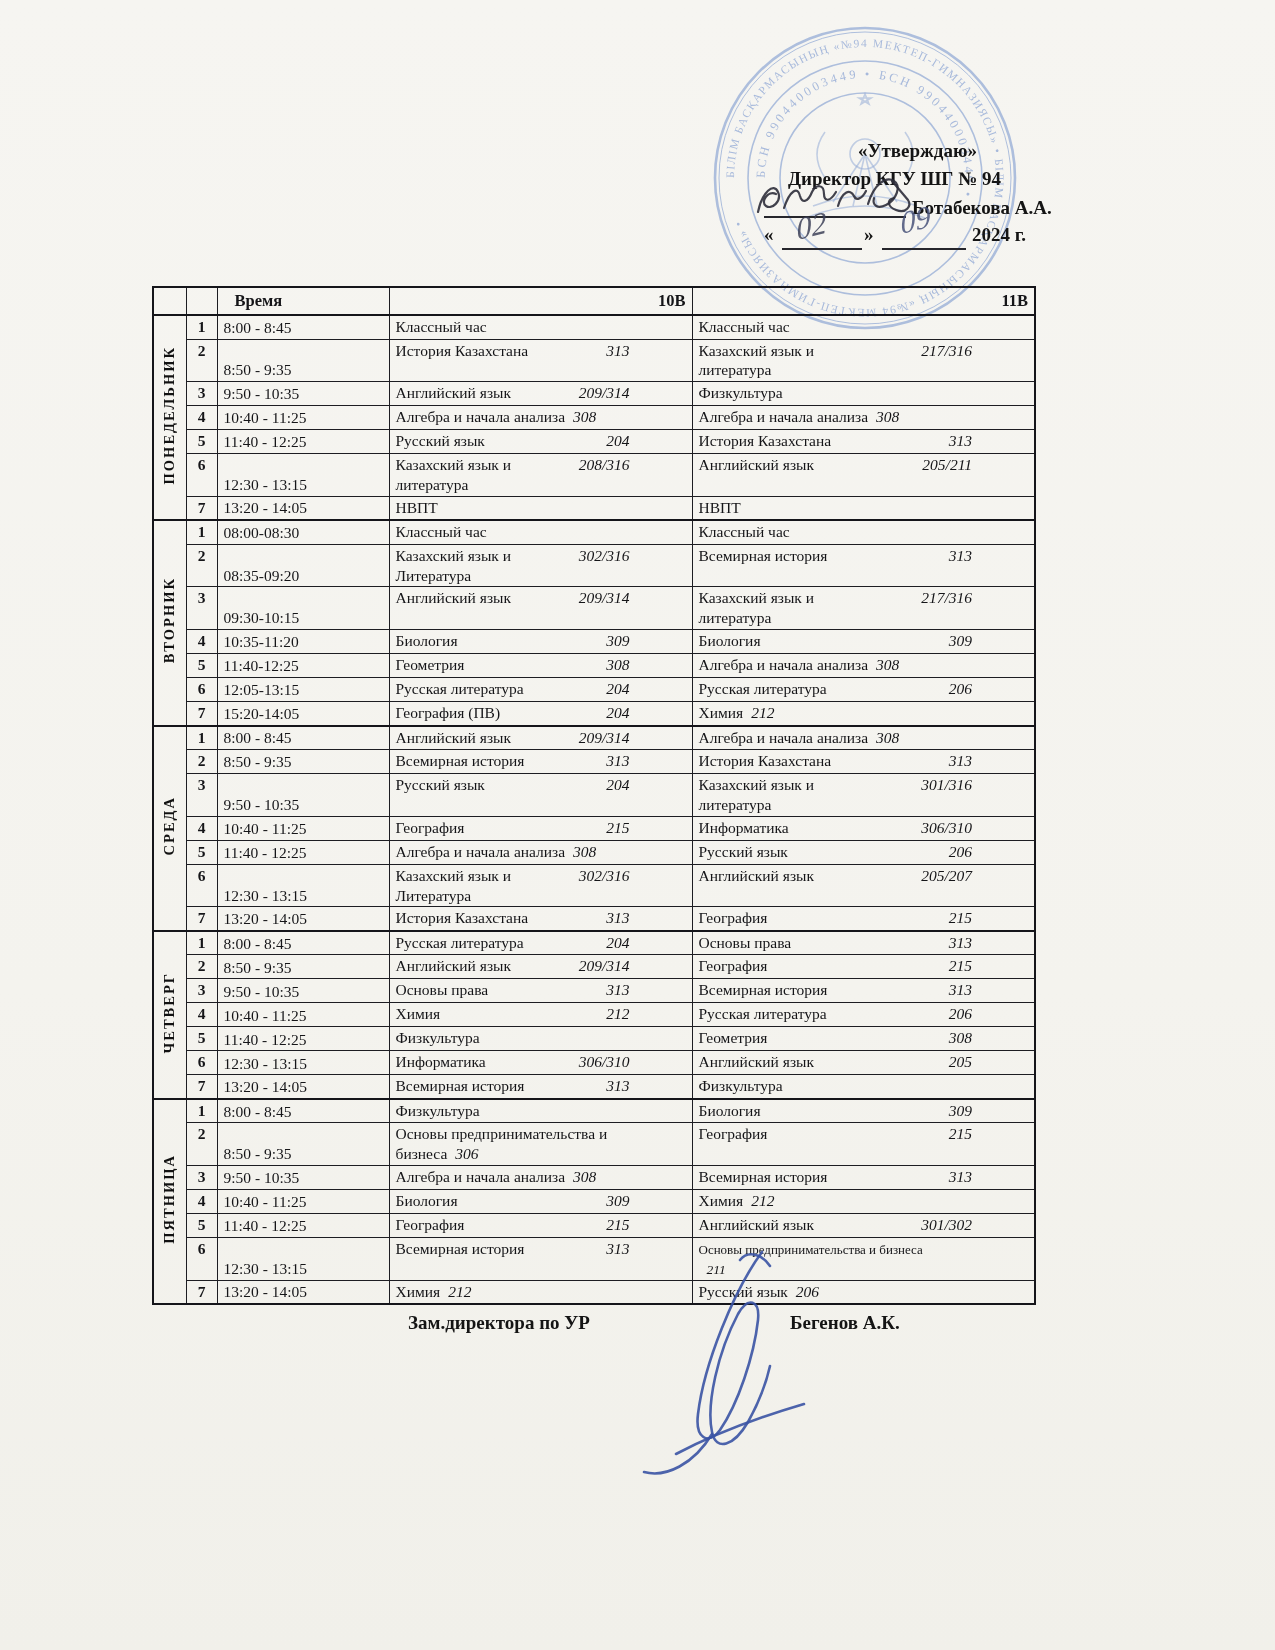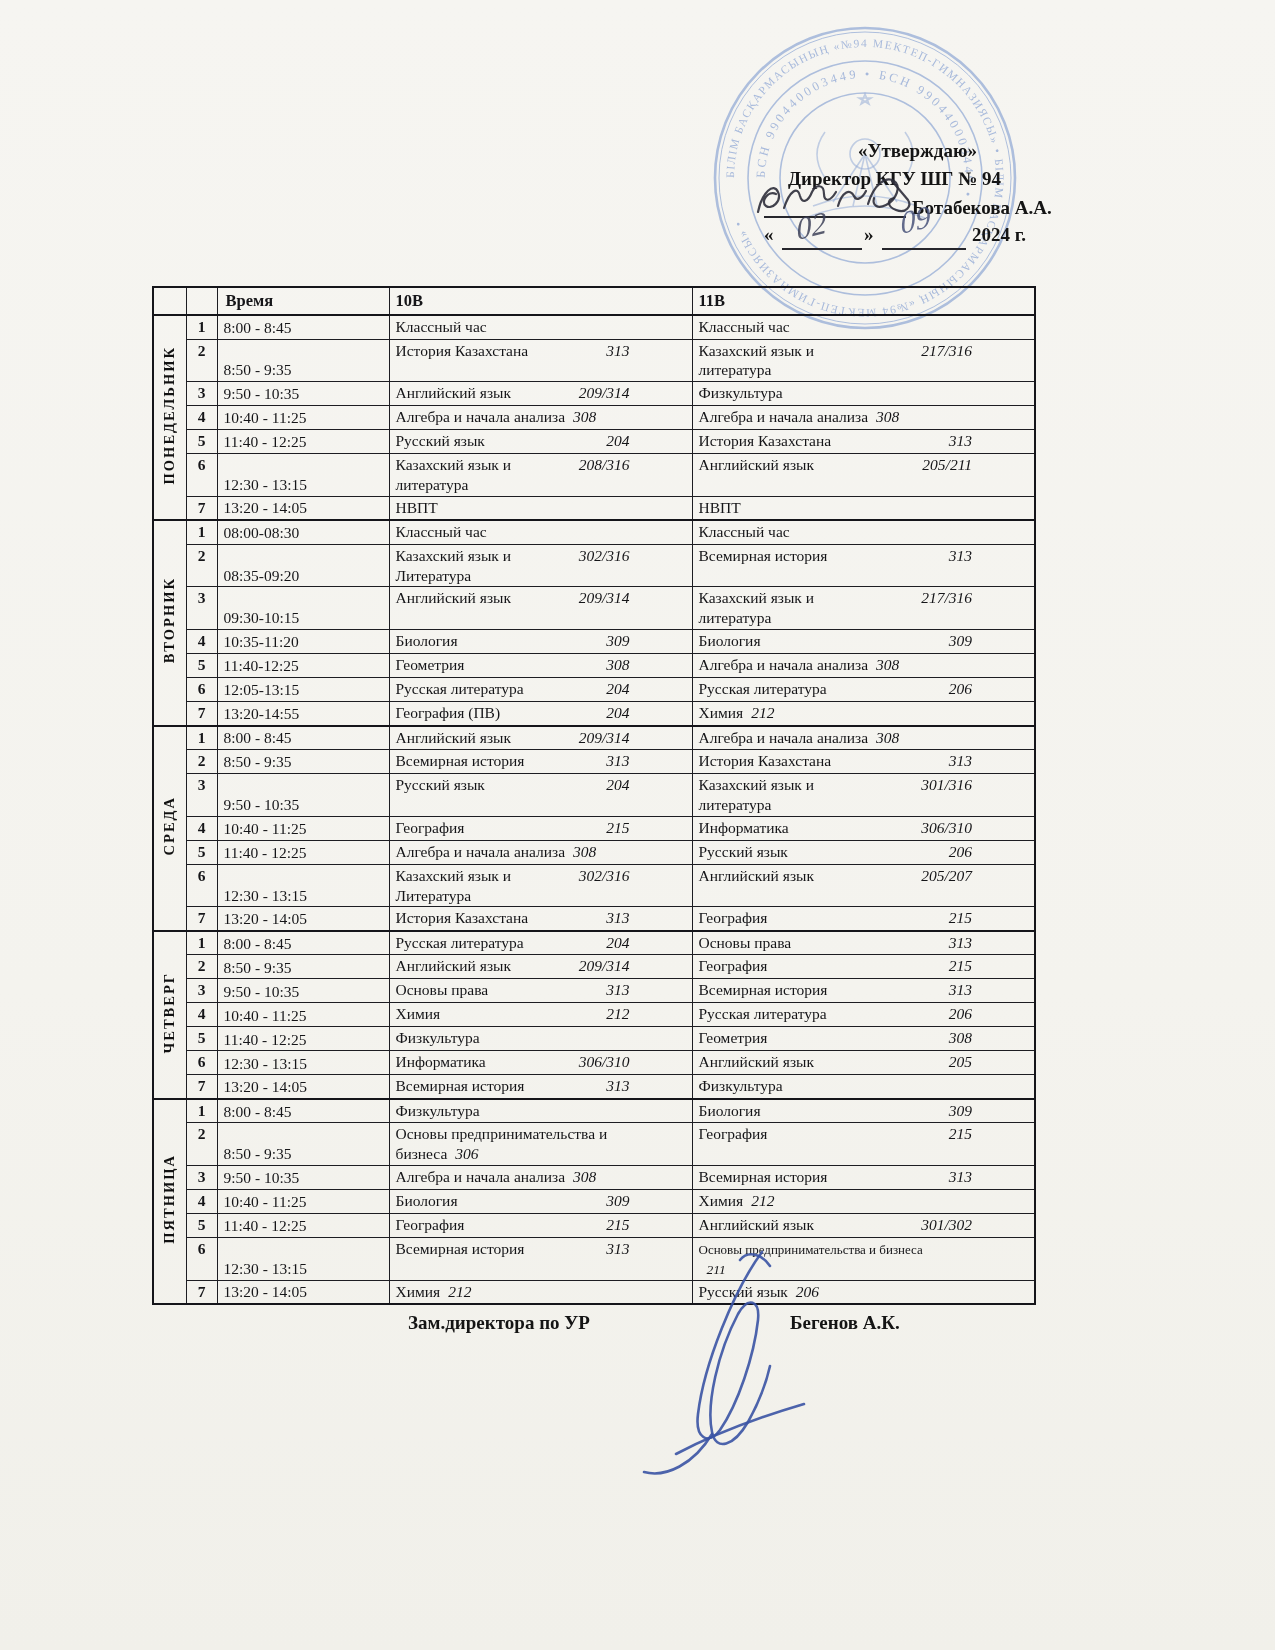--- a/index.html
+++ b/index.html
@@ -43,22 +43,22 @@
     border:2.4px solid #15151a;
     background:transparent;
   }
   table.sched td,table.sched th{
     border:1.5px solid #1d1d22;
     padding:1px 6px;
     font-size:15.5px;line-height:1.28;
     color:#151518;
     overflow:hidden;
   }
-  tr.hdr th{height:24px;font-size:16.5px;font-weight:bold;text-align:left;}
-  tr.hdr th.h-time{text-align:left;padding-left:8px;}
+  tr.hdr th{height:24px;font-size:16.5px;font-weight:bold;text-align:right;}
+  tr.hdr th.h-time{text-align:left;padding-left:17px;}
   tr.srow{height:24px;}
   tr.trow{height:42px;}
   tr.day-start td{border-top:2.4px solid #15151a;}
   td.day-cell{text-align:center;vertical-align:middle;padding:0;}
   .day-text{
     display:inline-block;
     writing-mode:vertical-rl;transform:rotate(180deg);
     font-weight:bold;font-size:14.5px;letter-spacing:2px;color:#111;
   }
   td.num{font-weight:bold;text-align:center;vertical-align:top;font-size:14.5px;padding-top:2px;}
@@ -284,21 +284,21 @@
           <td class="time">12:05-13:15</td>
           <td class="lesson">
             <div class="cell"><span class="room fl">204</span><span class="subj">Русская литература</span></div>
           </td>
           <td class="lesson">
             <div class="cell"><span class="room fl">206</span><span class="subj">Русская литература</span></div>
           </td>
         </tr>
         <tr class="srow">
           <td class="num">7</td>
-          <td class="time">13:20-14:55</td>
+          <td class="time">15:20-14:05</td>
           <td class="lesson">
             <div class="cell"><span class="room fl">204</span><span class="subj">География (ПВ)</span></div>
           </td>
           <td class="lesson">
             <div class="cell"><span class="subj">Химия</span><span class="room inl">212</span></div>
           </td>
         </tr>
         <tr class="srow day-start">
           <td class="day-cell" rowspan="7"><span class="day-text">СРЕДА</span></td>
           <td class="num">1</td>

